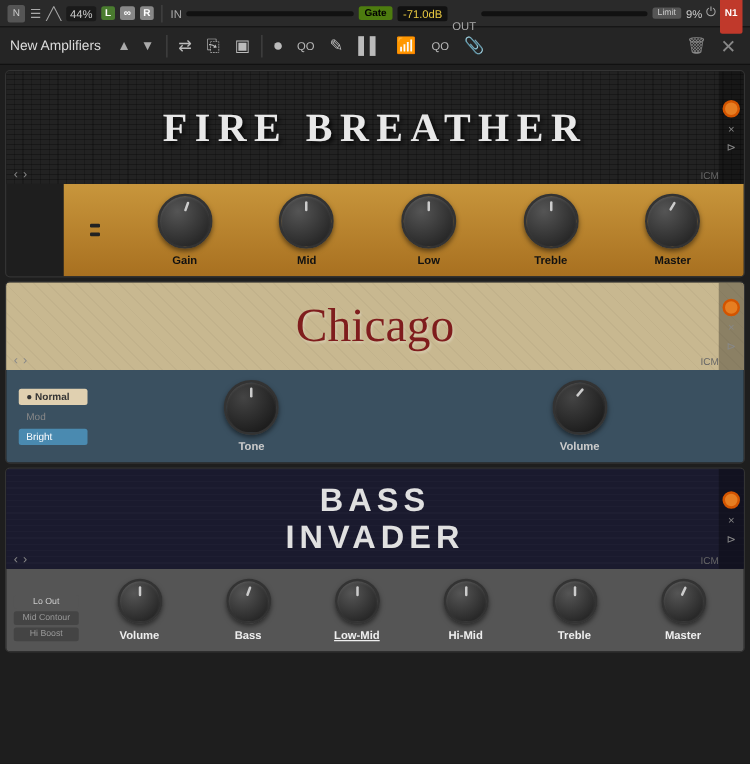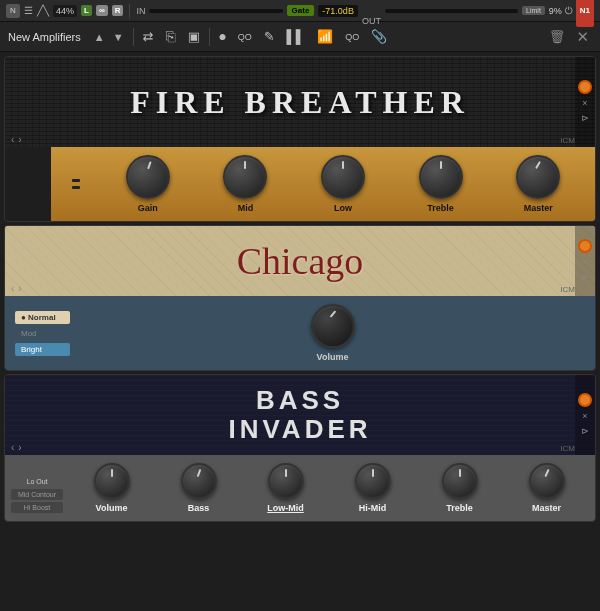--- a/index.html
+++ b/index.html
@@ -445,20 +445,26 @@
     </div>
     <div class="chicago-controls">
       <div class="chicago-mode-panel">
         <button class="mode-btn mode-active">● Normal</button>
         <button class="mode-btn mode-inactive">Mod</button>
         <button class="mode-btn mode-bright">Bright</button>
       </div>
       <div class="chicago-knobs">
         <div class="knob-group">
           <div class="knob" style="background: radial-gradient(circle at 35% 30%, #444, #111);">
+            <div class="knob-tick"></div>
+          </div>
+          <span class="knob-label" style="color:#ccc;">Tone</span>
+        </div>
+        <div class="knob-group">
+          <div class="knob" style="background: radial-gradient(circle at 35% 30%, #444, #111);">
             <div class="knob-tick" style="transform: translateX(-50%) rotate(40deg);"></div>
           </div>
           <span class="knob-label" style="color:#ccc;">Volume</span>
         </div>
       </div>
     </div>
   </div>
 
   <div class="amp-unit">
     <div class="bass-header">

